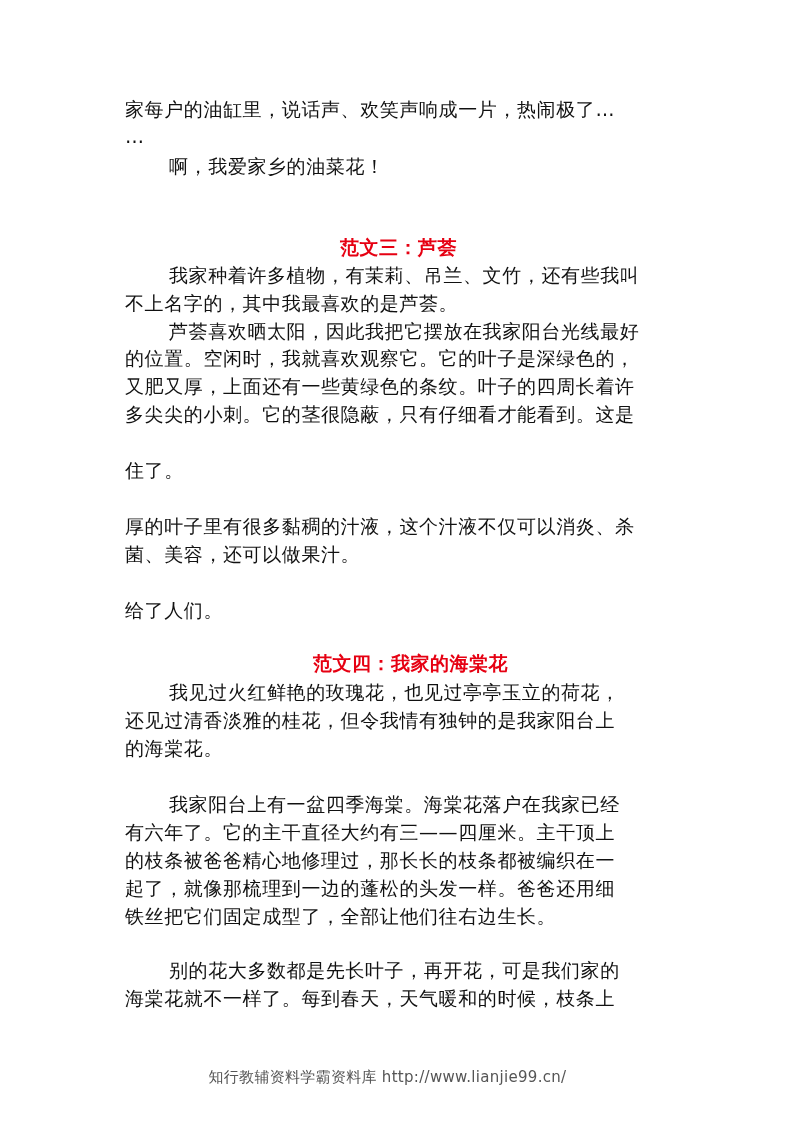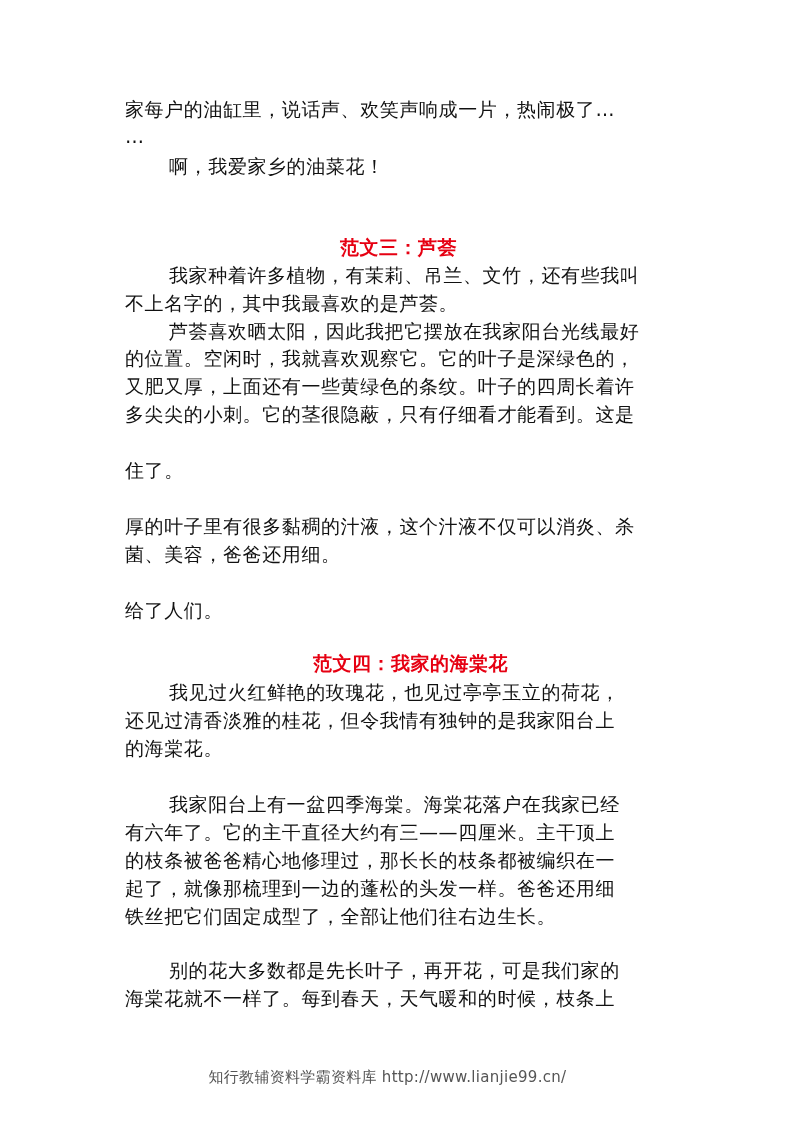--- a/index.html
+++ b/index.html
@@ -22,21 +22,21 @@
 
   <div class="title" style="top:234px; left:333px">范文三：芦荟</div>
   <div class="line indent" style="top:262px">我家种着许多植物，有茉莉、吊兰、文竹，还有些我叫</div>
   <div class="line" style="top:290px">不上名字的，其中我最喜欢的是芦荟。</div>
   <div class="line indent" style="top:318px">芦荟喜欢晒太阳，因此我把它摆放在我家阳台光线最好</div>
   <div class="line" style="top:345px">的位置。空闲时，我就喜欢观察它。它的叶子是深绿色的，</div>
   <div class="line" style="top:373px">又肥又厚，上面还有一些黄绿色的条纹。叶子的四周长着许</div>
   <div class="line" style="top:401px">多尖尖的小刺。它的茎很隐蔽，只有仔细看才能看到。这是</div>
   <div class="line" style="top:457px">住了。</div>
   <div class="line" style="top:513px">厚的叶子里有很多黏稠的汁液，这个汁液不仅可以消炎、杀</div>
-  <div class="line" style="top:541px">菌、美容，爸爸还用细。</div>
+  <div class="line" style="top:541px">菌、美容，还可以做果汁。</div>
   <div class="line" style="top:597px">给了人们。</div>
 
   <div class="title" style="top:650px; left:306px">范文四：我家的海棠花</div>
   <div class="line indent" style="top:679px">我见过火红鲜艳的玫瑰花，也见过亭亭玉立的荷花，</div>
   <div class="line" style="top:707px">还见过清香淡雅的桂花，但令我情有独钟的是我家阳台上</div>
   <div class="line" style="top:735px">的海棠花。</div>
 
   <div class="line indent" style="top:791px">我家阳台上有一盆四季海棠。海棠花落户在我家已经</div>
   <div class="line" style="top:819px">有六年了。它的主干直径大约有三——四厘米。主干顶上</div>
   <div class="line" style="top:847px">的枝条被爸爸精心地修理过，那长长的枝条都被编织在一</div>

